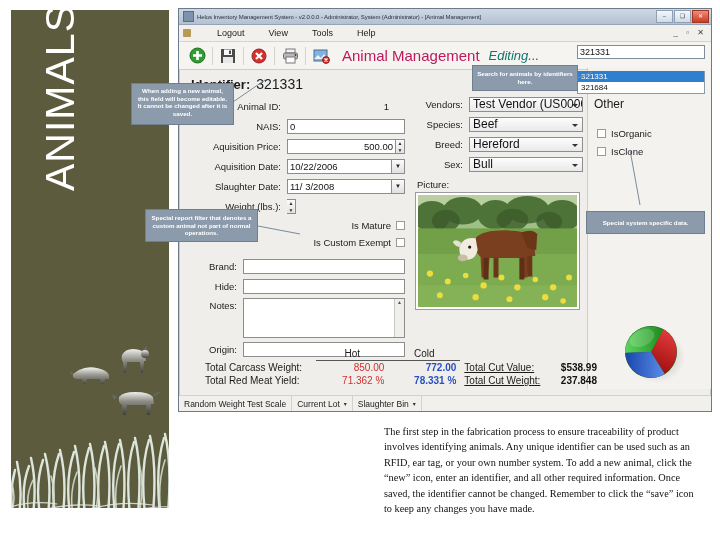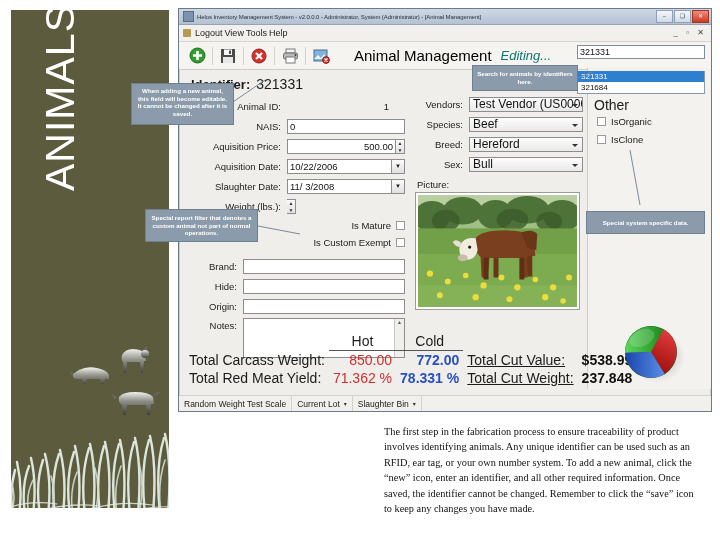--- a/index.html
+++ b/index.html
@@ -34,29 +34,29 @@
     padding:0 2px;box-sizing:border-box;position:relative;
   }
   .tb-ico{width:9px;height:9px;background:#7d93ad;border:1px solid #5a6d85;margin:0 3px 0 2px;flex:0 0 auto;}
   .tb-text{font-size:6px;color:#2a3340;white-space:nowrap;overflow:hidden;letter-spacing:-0.1px;}
   .winbtns{position:absolute;right:2px;top:1px;display:flex;gap:1px;}
   .wb{width:15px;height:11px;border:1px solid #8fa0b4;background:linear-gradient(#f4f7fa,#d2dbe6);
       font-size:6px;line-height:10px;text-align:center;color:#33404f;}
   .wb.close{background:linear-gradient(#f08b7c,#cc3b22);border-color:#9e3622;color:#fff;}
 
   .menubar{height:16px;background:#f1f0ec;border-bottom:1px solid #d6d4cd;display:flex;align-items:center;
-           padding-left:4px;gap:2px;position:relative;}
+           padding-left:4px;gap:24px;position:relative;}
   .menu-item{font-size:9px;color:#1c1c1c;white-space:nowrap;}
   .menu-ico{width:8px;height:8px;background:#b99a55;border-radius:1px;margin-right:2px;display:inline-block;vertical-align:-1px;}
   .mdi-btns{position:absolute;right:4px;top:3px;font-size:8px;color:#444;letter-spacing:3px;}
 
   .toolbar{height:27px;background:#f5f4f0;border-bottom:1px solid #d0cec7;display:flex;align-items:center;padding-left:5px;gap:0px;position:relative;}
   .tbtn{width:26px;height:24px;display:flex;align-items:center;justify-content:center;}
   .tsep{width:1px;height:18px;background:#d4d2cb;margin:0 2px;}
-  .app-title{font-size:15px;color:#000000;margin-left:20px;white-space:nowrap;}
+  .app-title{font-size:15px;color:#be185d;margin-left:8px;white-space:nowrap;}
   .editing{font-size:13px;color:#0f766e;margin-left:9px;font-style:italic;}
 
   
   .searchbox{position:absolute;right:6px;top:3px;width:128px;}
   .search-input{width:100%;height:14px;box-sizing:border-box;border:1px solid #7f8c9b;background:#fff;
                 font-size:9px;padding:0 2px;line-height:12px;color:#111;}
   .search-list{width:100%;border:1px solid #8b98a6;border-top:none;background:#fff;box-sizing:border-box;}
   .sl-row{font-size:8px;padding:1px 3px;color:#111;}
   .sl-row.sel{background:#2f7fd0;color:#fff;}
 
@@ -92,26 +92,26 @@
   .chkbox{width:9px;height:9px;border:1px solid #9a9a9a;background:#fff;box-sizing:border-box;}
 
   .notes-area{flex:1;height:40px;box-sizing:border-box;border:1px solid #8d8d8d;background:#fff;position:relative;}
   .notes-scroll{position:absolute;right:0;top:0;width:9px;height:100%;background:#f0efec;border-left:1px solid #c9c7c1;}
   .notes-scroll i{display:block;font-style:normal;font-size:5px;text-align:center;color:#555;}
 
   .picture-label{font-size:9.5px;color:#1b1b1b;margin:6px 0 2px 6px;}
   .picture-frame{margin-left:4px;width:165px;height:118px;border:1px solid #9b9b9b;background:#fff;padding:2px;box-sizing:border-box;}
   .photo{width:100%;height:100%;position:relative;overflow:hidden;background:#79a24f;}
 
-  .other-title{font-size:14px;color:#1b1b1b;margin:4px 0 3px 1px;}
+  .other-title{font-size:12px;color:#1b1b1b;margin:4px 0 17px 1px;}
   .other-row{display:flex;align-items:center;gap:5px;margin:0 0 7px 4px;}
   .other-row span{font-size:9.5px;color:#1b1b1b;}
 
   
-  .stats{position:absolute;left:6px;bottom:24px;width:400px;font-size:14px;color:#1b1b1b;}
+  .stats{position:absolute;left:22px;bottom:24px;width:400px;font-size:10px;color:#1b1b1b;}
   .stats table{border-collapse:collapse;width:100%;}
   .stats td{padding:1px 4px;white-space:nowrap;}
   .st-lab{text-align:left;}
   .st-hot{color:#d03030;text-align:right;width:64px;}
   .st-cold{color:#2a4fc4;text-align:right;width:64px;font-weight:bold;}
   .st-head{text-align:center;border-bottom:1px solid #555;font-weight:normal;}
   .st-lab2{text-align:left;padding-left:14px;text-decoration:underline;}
   .st-val2{text-align:right;font-weight:bold;color:#111;}
 
   .orb-wrap{position:absolute;right:20px;bottom:26px;width:76px;height:64px;}
@@ -357,32 +357,32 @@
         <div style="height:6px"></div>
 
         <div class="frow">
           <div class="flabel" style="width:52px">Brand:</div>
           <div class="finput"></div>
         </div>
         <div class="frow">
           <div class="flabel" style="width:52px">Hide:</div>
           <div class="finput"></div>
         </div>
-        <div class="frow">
-          <div class="flabel" style="width:52px">Origin:</div>
-          <div class="finput"></div>
-        </div>
-
         <div class="frow" style="height:auto;align-items:flex-start">
           <div class="flabel" style="width:52px;padding-top:2px">Notes:</div>
           <div class="notes-area">
             <div class="notes-scroll">
                 <i>▲</i>
               </div>
           </div>
+        </div>
+
+        <div class="frow">
+          <div class="flabel" style="width:52px">Origin:</div>
+          <div class="finput"></div>
         </div>
       </div>
 
       <div class="col-mid">
         <div style="height:22px"></div>
         <div class="frow">
           <div class="flabel" style="width:52px">Vendors:</div>
           <div class="combo">Test Vendor (US00001)</div>
         </div>
         <div class="frow">

